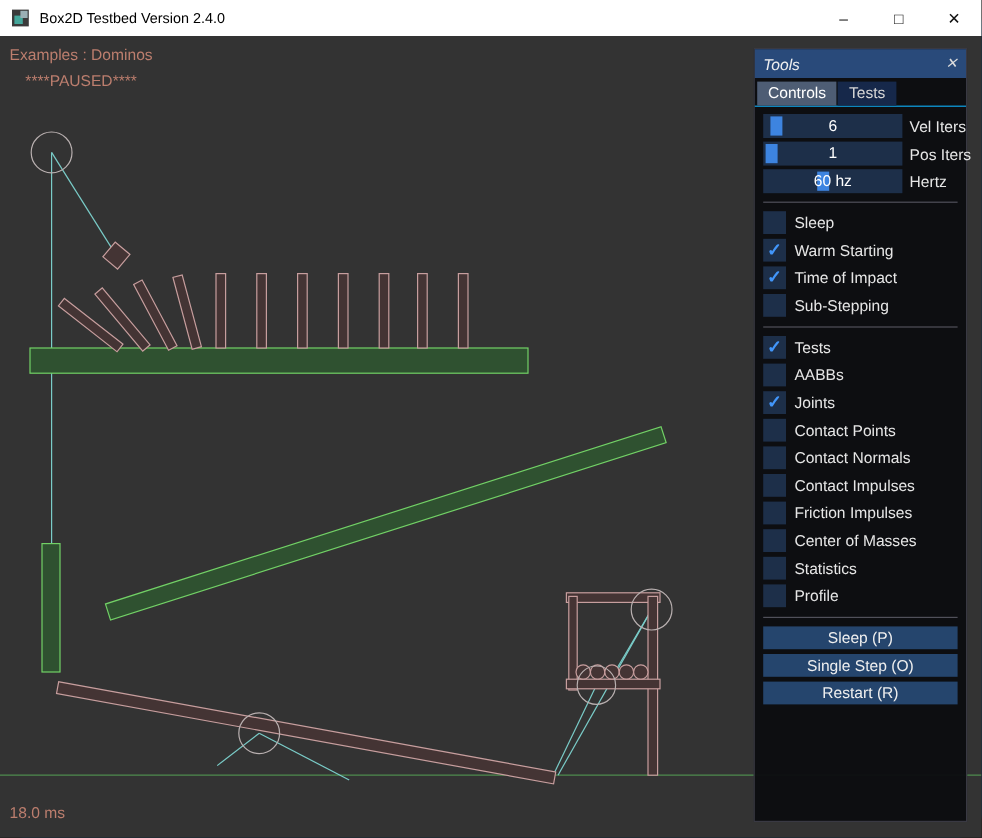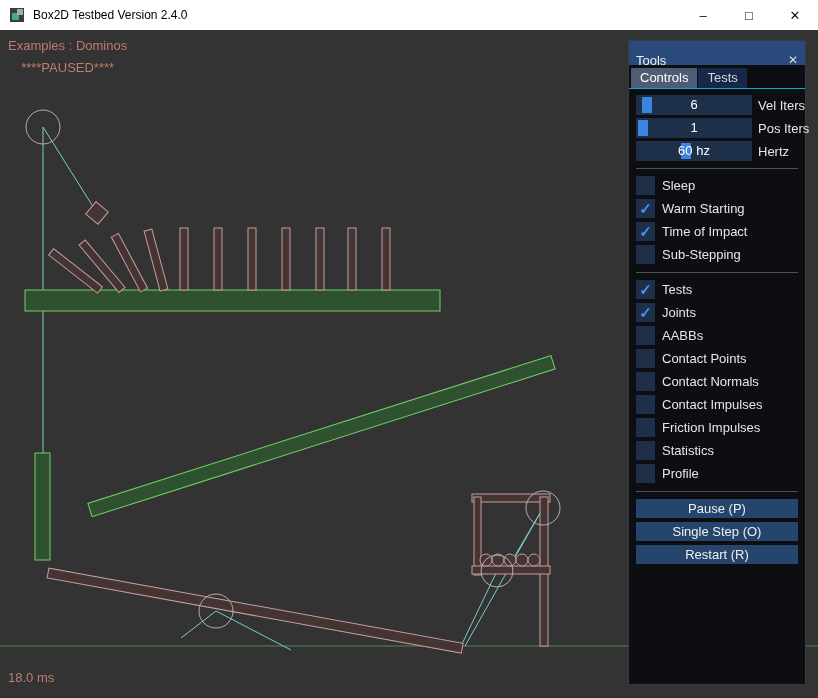--- a/index.html
+++ b/index.html
@@ -20,22 +20,22 @@
   
   .canvas { position:absolute; top:30px; left:0; width:818px; height:668px; background:#333333; }
   .scene-svg { position:absolute; top:0; left:0; }
   .overlay-text { position:absolute; left:8px; top:5px; color:#bc7e6e; font-size:13px; line-height:22px;text-align:center; }
   .frame-time { position:absolute; left:8px; bottom:13px; color:#bc7e6e; font-size:13px; }
 
   
   .tools-panel { position:absolute; left:628px; top:10px; width:178px; height:645px;
                  background:rgba(12,13,17,0.97); border:1px solid rgba(110,110,128,0.45);
                  color:#e6e6e6; font-size:13px; }
-  .panel-titlebar { height:21px; background:#294a7a; display:flex; 
-                    padding:12px 7px; color:#f0f0f0; }
+  .panel-titlebar { height:21px; background:#294a7a; display:flex; align-items:center;
+                    padding:12px 7px; color:#f0f0f0;font-style:italic; }
   .panel-close { margin-left:auto; font-size:12px; color:#dcdcdc; cursor:default; }
   .tabbar { display:flex; gap:1px; padding:3px 2px 0 2px; border-bottom:1px solid #0ea5e9; }
   .tab { padding:2px 9px 3px; background:#16284a; color:#d6d6d6; cursor:default; }
   .tab.active { background:#4e5d74; color:#ffffff; }
   .panel-content { padding:6px 7px 0 7px; display:flex; flex-direction:column; }
 
   .slider-row { display:flex; align-items:center; height:20px; margin-bottom:3px; }
   .slider { position:relative; width:116px; height:20px; background:#1d2f49; flex:0 0 auto; }
   .slider-grab { position:absolute; top:2px; width:10px; height:16px; background:#3d84e0; }
   .slider-value { position:absolute; left:0; right:0; text-align:center; line-height:20px; color:#fff; }
@@ -193,53 +193,57 @@
           <span class="check-label">Sub-Stepping</span>
         </div>
 
         <div class="separator"></div>
 
         <div class="check-row">
           <span class="checkbox checked"></span>
           <span class="check-label">Tests</span>
         </div>
         <div class="check-row">
+          <span class="checkbox"></span>
+          <span class="check-label">AABBs</span>
+        </div>
+        <div class="check-row">
           <span class="checkbox checked"></span>
           <span class="check-label">Joints</span>
         </div>
         <div class="check-row">
           <span class="checkbox"></span>
-          <span class="check-label">AABBs</span>
-        </div>
-        <div class="check-row">
-          <span class="checkbox"></span>
           <span class="check-label">Contact Points</span>
         </div>
         <div class="check-row">
           <span class="checkbox"></span>
           <span class="check-label">Contact Normals</span>
         </div>
         <div class="check-row">
           <span class="checkbox"></span>
           <span class="check-label">Contact Impulses</span>
         </div>
         <div class="check-row">
           <span class="checkbox"></span>
           <span class="check-label">Friction Impulses</span>
         </div>
         <div class="check-row">
           <span class="checkbox"></span>
+          <span class="check-label">Center of Masses</span>
+        </div>
+        <div class="check-row">
+          <span class="checkbox"></span>
           <span class="check-label">Statistics</span>
         </div>
         <div class="check-row">
           <span class="checkbox"></span>
           <span class="check-label">Profile</span>
         </div>
 
         <div class="separator"></div>
 
-        <button class="panel-btn">Pause (P)</button>
+        <button class="panel-btn">Sleep (P)</button>
         <button class="panel-btn">Single Step (O)</button>
         <button class="panel-btn">Restart (R)</button>
       </div>
     </div>
   </div>
 </div>
 
 </body></html>

